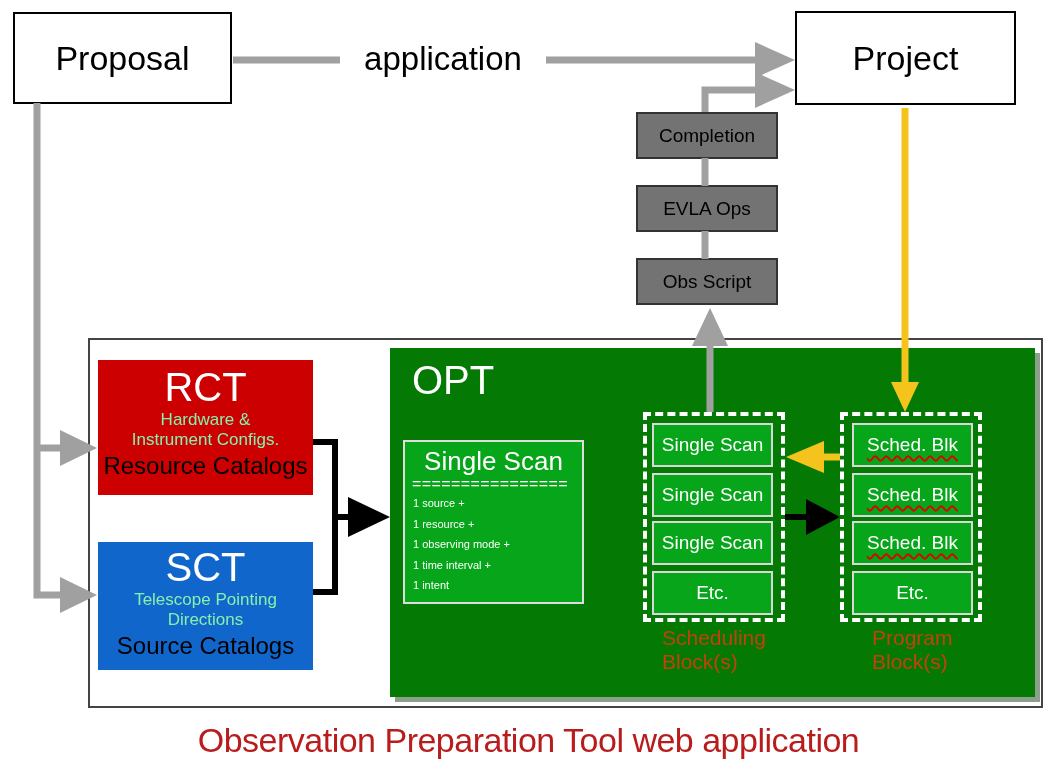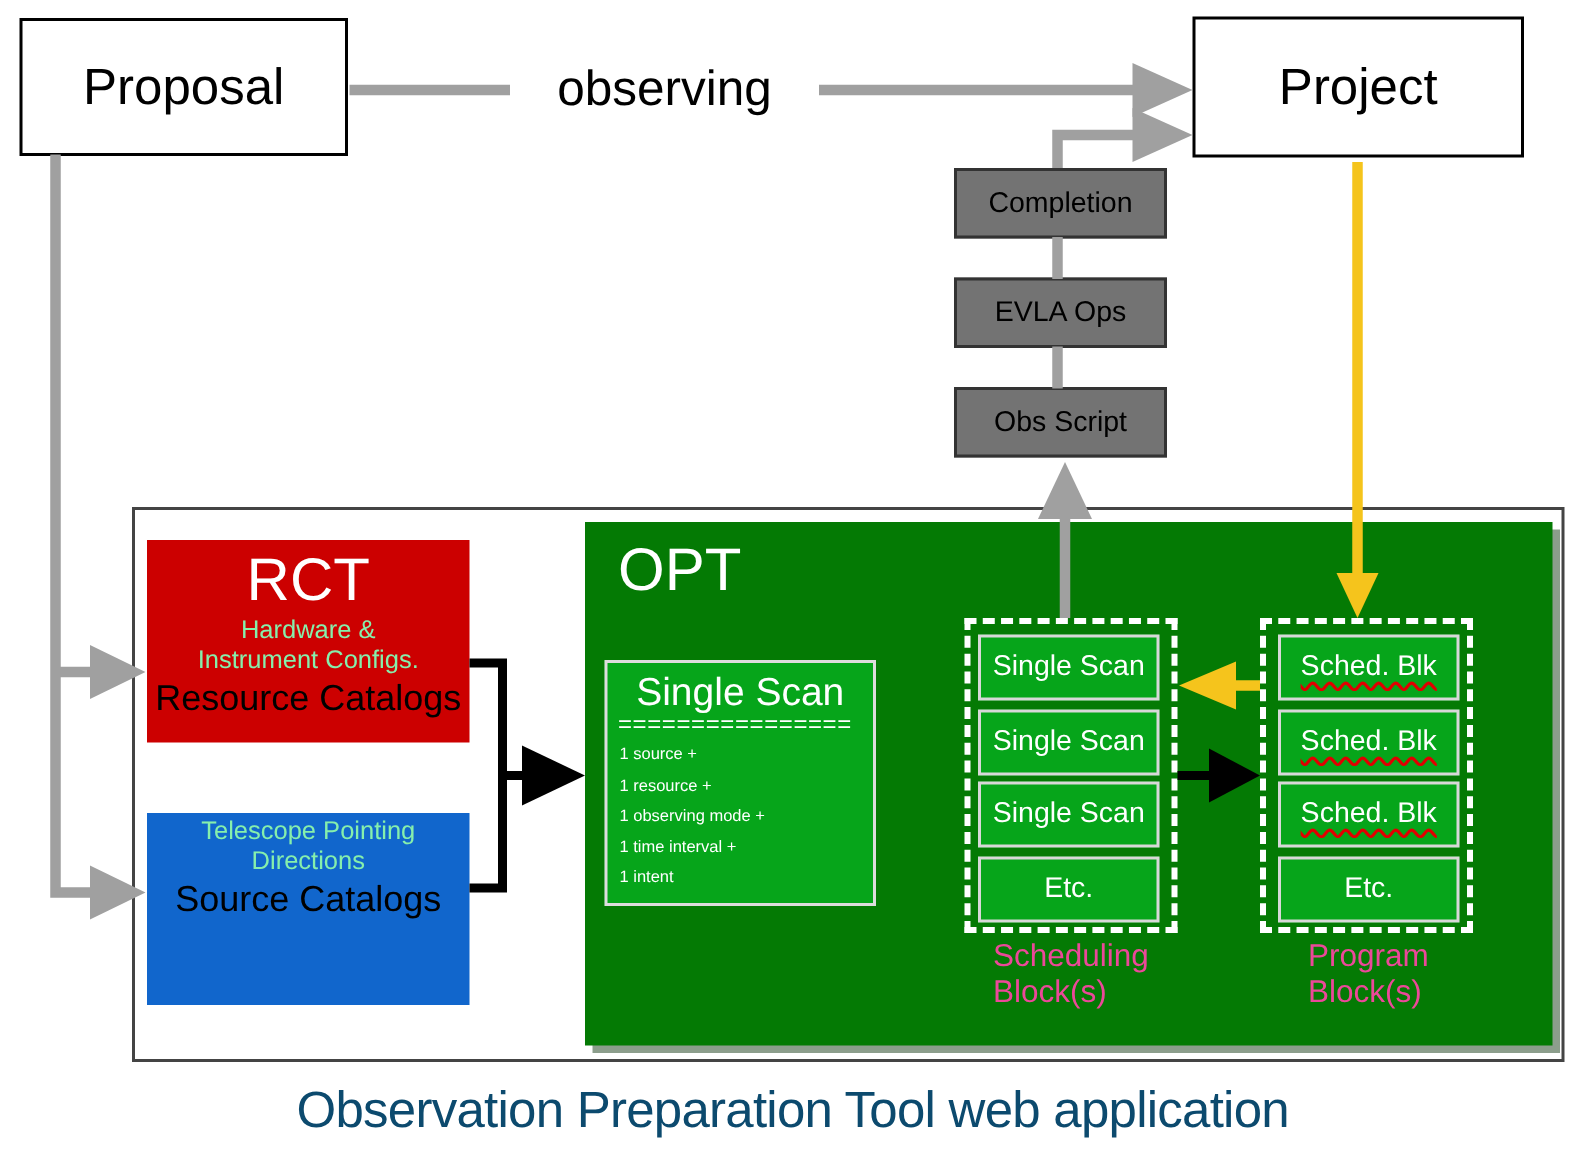--- a/index.html
+++ b/index.html
@@ -113,29 +113,29 @@
 
   .squiggle span {
     text-decoration-line: underline;
     text-decoration-style: wavy;
     text-decoration-color: #E00000;
     text-decoration-thickness: 1.5px;
     text-underline-offset: 4px;
   }
 
   .block-label {
-    color: #ec4899; font-size: 21px; line-height: 24px; z-index: 2; text-align: left;
+    color: #c2410c; font-size: 21px; line-height: 24px; z-index: 2; text-align: left;
   }
   #scheduling-label { left: 662px; top: 626px; }
   #program-label    { left: 872px; top: 626px; }
 
   
   #caption {
     left: 0; top: 721px; width: 1057px; text-align: center;
-    color: #0c4a6e; font-size: 34px; letter-spacing: -0.5px;
+    color: #b91c1c; font-size: 34px; letter-spacing: -0.5px;
   }
 
   
   #arrow-layer {
     position: absolute; left: 0; top: 0; width: 1057px; height: 784px;
     z-index: 5; pointer-events: none;
   }
 </style>
 </head>
 <body>
@@ -191,21 +191,21 @@
     </g>
   </svg>
 
   <div class="abs big-box" id="proposal-box">
     <span>Proposal</span>
   </div>
   <div class="abs big-box" id="project-box">
     <span>Project</span>
   </div>
   <div class="abs" id="allocation-label">
-    <span>observing</span>
+    <span>application</span>
   </div>
 
   <div class="abs chain-box" id="completion-box">
     <span>Completion</span>
   </div>
   <div class="abs chain-box" id="evla-ops-box">
     <span>EVLA Ops</span>
   </div>
   <div class="abs chain-box" id="obs-script-box">
     <span>Obs Script</span>
@@ -214,20 +214,21 @@
   <div class="abs" id="tool-container"></div>
 
   <div class="abs catalog-box" id="rct-box">
     <div class="catalog-title">RCT</div>
     <div class="catalog-sub">Hardware &amp;</div>
     <div class="catalog-sub">Instrument Configs.</div>
     <div class="catalog-footer">Resource Catalogs</div>
   </div>
 
   <div class="abs catalog-box" id="sct-box">
+    <div class="catalog-title">SCT</div>
     <div class="catalog-sub">Telescope Pointing</div>
     <div class="catalog-sub">Directions</div>
     <div class="catalog-footer">Source Catalogs</div>
   </div>
 
   <div class="abs" id="opt-box"></div>
   <div class="abs" id="opt-title">OPT</div>
 
   <div class="abs" id="single-scan-box">
     <div id="single-scan-title">Single Scan</div>

